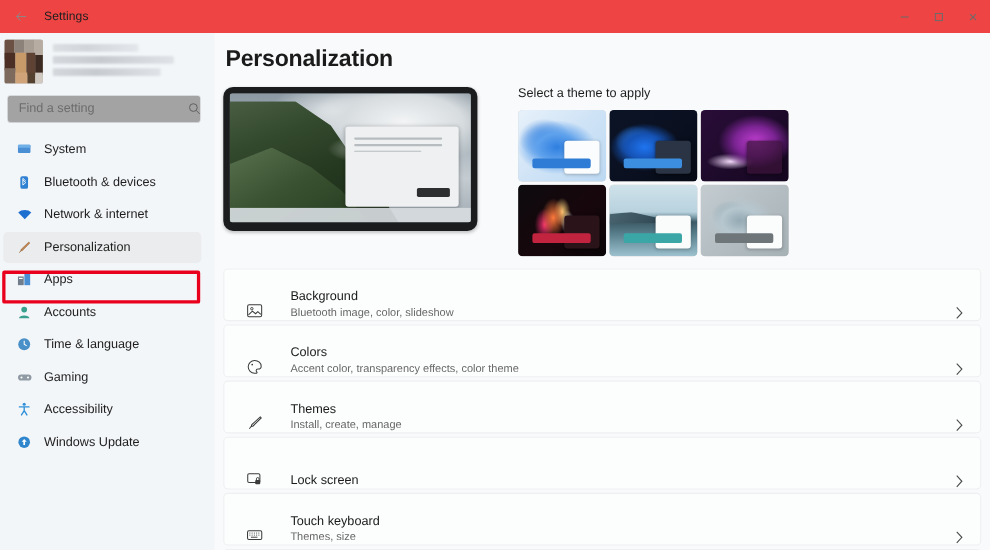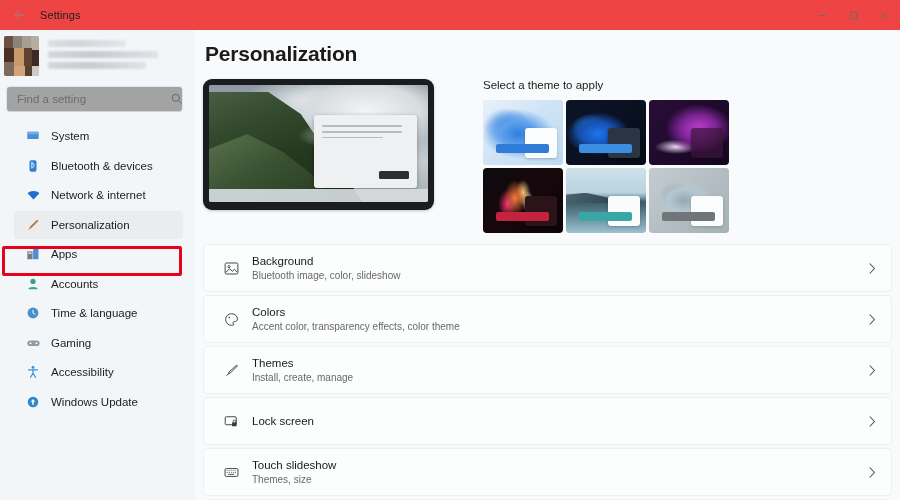--- a/index.html
+++ b/index.html
@@ -91,21 +91,21 @@
     display: flex; align-items: center;
     padding: 0 8px 0 10px;
   }
   .searchbox input {
     flex: 1; border: 0; outline: 0; background: transparent;
     font-family: inherit; font-size: 11.5px; color: #444;
   }
   .searchbox input::placeholder { color: #6d6d6d; }
   .search-ico { color: #5c5c5c; display: flex; }
 
-  .navlist { flex: 1; padding-right: 12px; padding-left: 11px; }
+  .navlist { flex: 1; padding-right: 12px; }
   .navitem {
     height: 28px;
     display: flex; align-items: center;
     padding-left: 8px;
     margin: 0 0 1.5px 3px;
     border-radius: 4px;
     position: relative;
     cursor: default;
   }
   .navitem .ico {
@@ -206,21 +206,21 @@
     position: absolute; right: 8px; bottom: 9px;
     width: 30px; height: 8px; border-radius: 1.5px;
     background: #2d2e30;
   }
   .taskbar {
     position: absolute; left: 0; right: 0; bottom: 0;
     height: 11%; background: rgba(214,219,222,.92);
   }
 
   
-  .themes-col { margin-left: 49px; padding-top: 0; }
+  .themes-col { margin-left: 37px; padding-top: 0; }
   .themes-label {
     font-size: 11.5px; color: #1c1c1c; margin-bottom: 9px;
   }
   .themes-grid {
     display: grid;
     grid-template-columns: repeat(3, 80px);
     grid-template-rows: repeat(2, 65px);
     gap: 3px 3px;
   }
   .theme {
@@ -288,23 +288,24 @@
   .t6 .tp { background: #6e767a; }
 
   
   .settings-list { padding: 11px 8px 0 0; }
   .srow {
     height: 48px;
     background: #fcfdfd;
     border: 1px solid #eef0f1;
     border-radius: 4px;
     margin-bottom: 3px;
-    display: flex; align-items: center;
+    display: flex; align-items: flex-end;
     padding: 0 14px 0 14px;
     cursor: default;
+    gap: 12px;
   }
   .srow .ricon {
     width: 26px; flex: 0 0 26px;
     display: flex; align-items: center; justify-content: center;
     color: #3b3b3b;
   }
   .srow .rtext { flex: 1; margin-left: 8px; }
   .rtitle { font-size: 11.5px; color: #1a1a1a; line-height: 14px; }
   .rsub { font-size: 10px; color: #686868; line-height: 13px; margin-top: 1px; }
   .chev { color: #4b4b4b; display: flex; }
@@ -628,21 +629,21 @@
         </div>
 
         <div class="srow">
           <span class="ricon">
             <svg width="17" height="17" viewBox="0 0 20 20">
                 <rect x="2.4" y="5.4" width="15.2" height="9.2" rx="1.4" fill="none" stroke="currentColor" stroke-width="1.1"></rect>
                 <path d="M4.4 7.8 H5.4 M6.8 7.8 H7.8 M9.2 7.8 H10.2 M11.6 7.8 H12.6 M14 7.8 H15 M4.4 10 H5.4 M6.8 10 H7.8 M9.2 10 H10.2 M11.6 10 H12.6 M14 10 H15 M6 12.2 H13" stroke="currentColor" stroke-width="1"></path>
               </svg>
           </span>
           <span class="rtext">
-            <span class="rtitle" style="display:block">Touch slideshow</span>
+            <span class="rtitle" style="display:block">Touch keyboard</span>
             <span class="rsub" style="display:block">Themes, size</span>
           </span>
           <span class="chev">
             <svg width="10" height="13" viewBox="0 0 10 14">
                 <path d="M2.6 1.6 L7.6 7 L2.6 12.4" fill="none" stroke="currentColor" stroke-width="1.1"></path>
               </svg>
           </span>
         </div>
 
         <div class="srow partial"></div>

